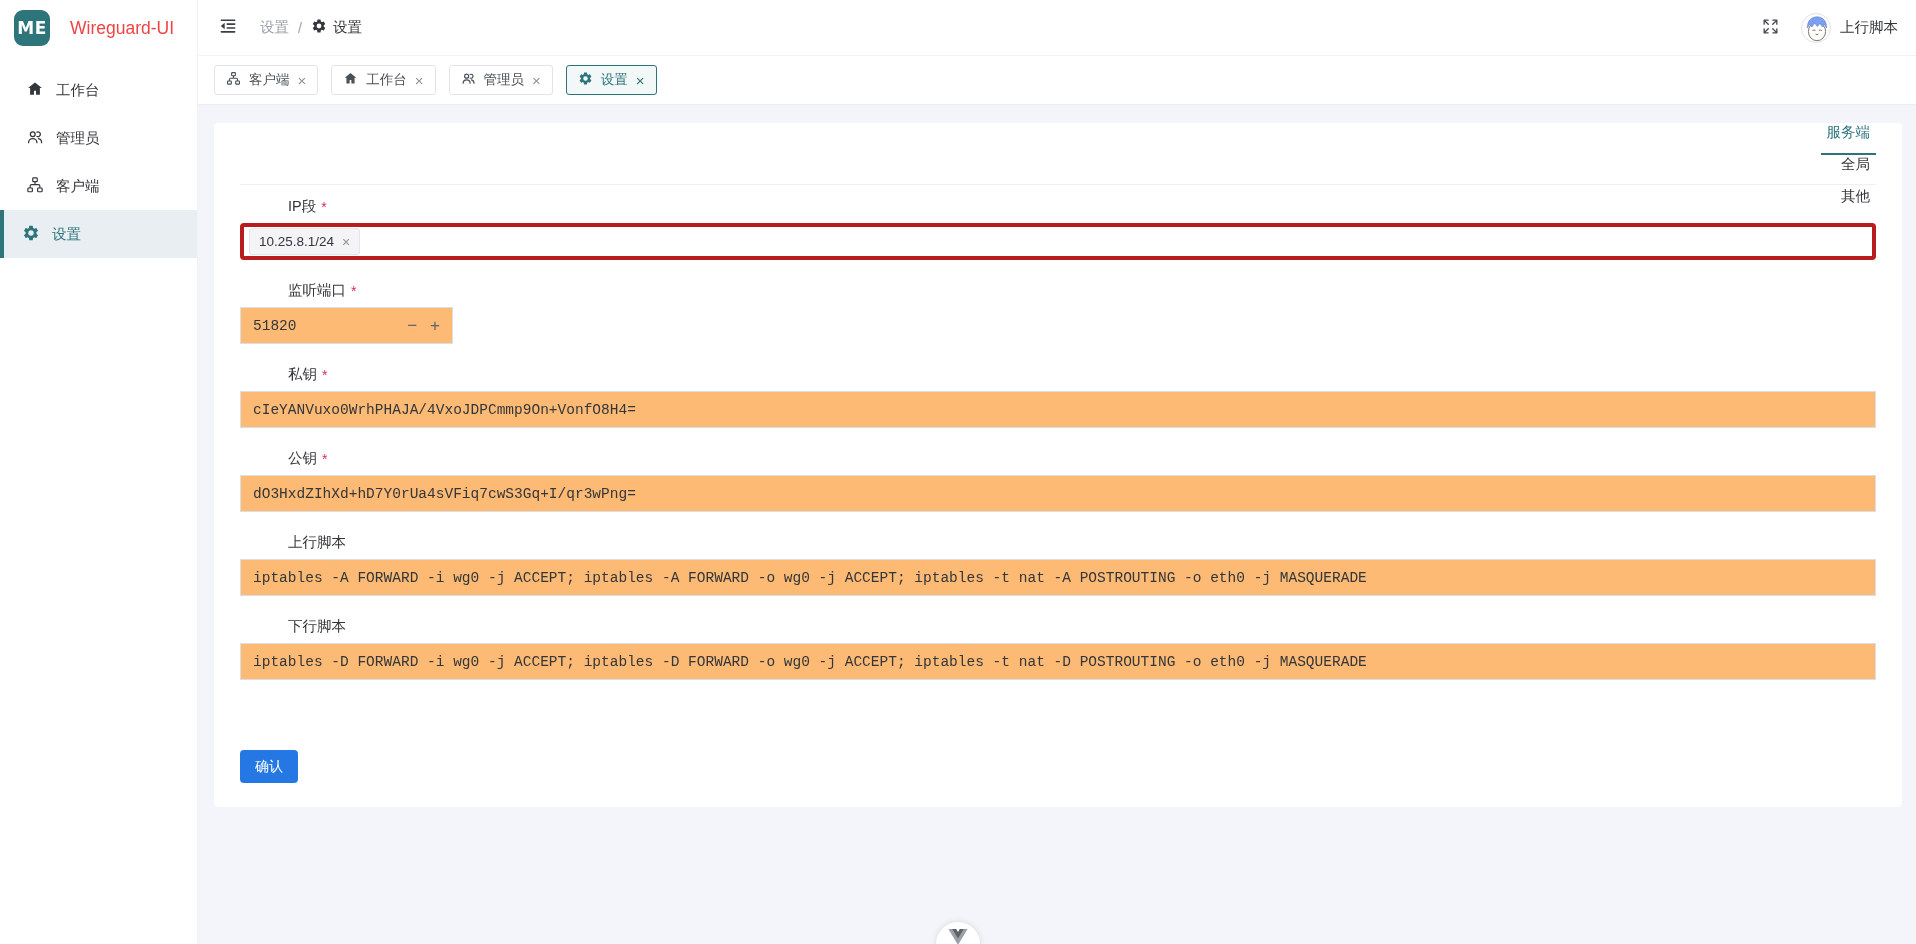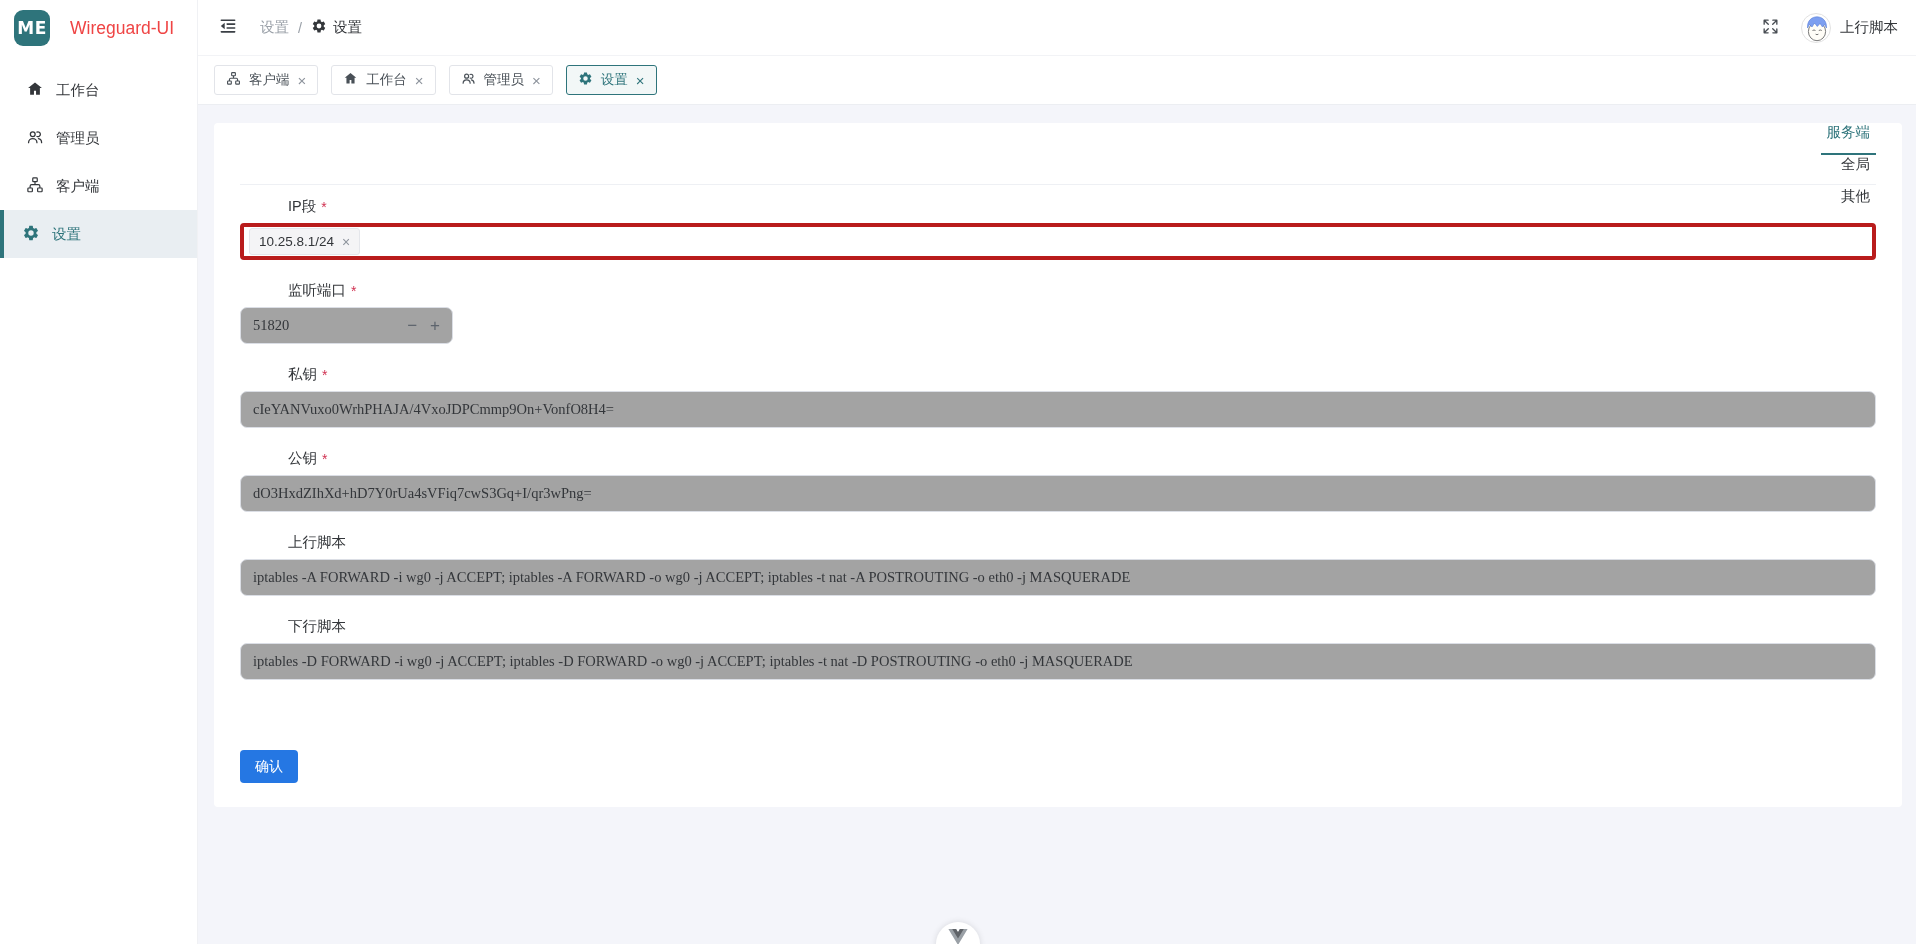--- a/index.html
+++ b/index.html
@@ -59,23 +59,23 @@
   .settings-tab { flex:1; text-align:center; padding-bottom:13px; font-size:14.5px; color:#33363a; cursor:pointer; }
   .settings-tab span { padding:0 6px 13px 6px; }
   .settings-tab.active { color:#2e747b; }
   .settings-tab.active span { border-bottom:2px solid #2e747b; }
 
   .form { padding-top:13px; }
   .form-row { margin-bottom:22px; }
   .form-label { display:flex; align-items:center; gap:5px; font-size:14.5px; color:#33363a;
     margin-bottom:8px; height:17px;margin-left:48px; }
   .req-star { color:#d03050; font-size:14px; }
-  .text-input { width:100%; height:37px; border:1px solid #dbdee5; border-radius:7px;
-    padding:0 12px; font-size:14.5px; color:#33363a; background:#a3a3a3; outline:none;
-    font-family:Liberation Serif, serif; }
+  .text-input { width:100%; height:37px; border:1px solid #dbdee5; border-radius:0;
+    padding:0 12px; font-size:14.5px; color:#33363a; background:#fdba74; outline:none;
+    font-family:Liberation Mono, monospace; }
   .ip-box { width:100%; height:37px; border:4px solid #b91c1c; border-radius:4px;
     display:flex; align-items:center; padding:0 5px; cursor:text; }
   .ip-tag { height:27px; display:inline-flex; align-items:center; gap:8px; padding:0 9px;
     background:#f4f4f6; border:1px solid #e4e6eb; border-radius:3px; font-size:13.5px; color:#33363a; }
   .ip-tag .tag-close { color:#8d939c; font-size:14px; cursor:pointer; line-height:1; }
   .port-box { position:relative; width:213px; }
   .port-box .text-input { padding-right:70px; }
   .stepper { position:absolute; right:13px; top:0; height:37px; display:flex; align-items:center; gap:13px;
     color:#5d646d; font-size:17px; }
   .step-btn { cursor:pointer; line-height:1; user-select:none; }

